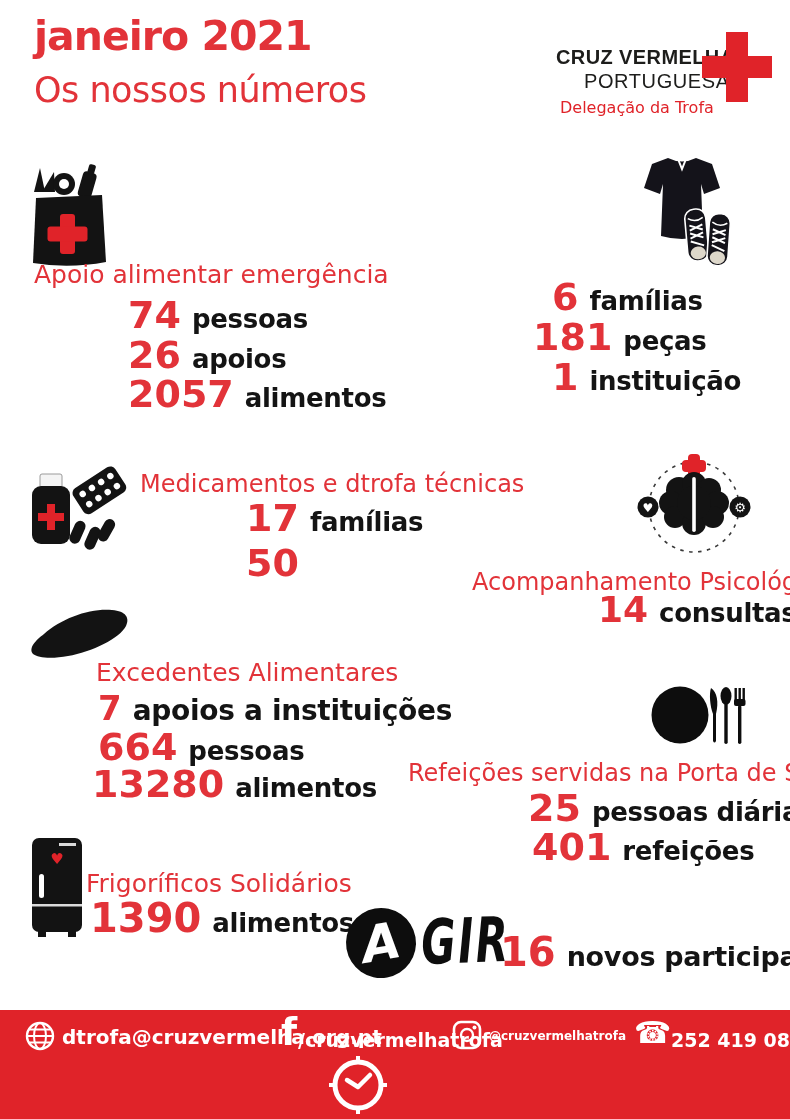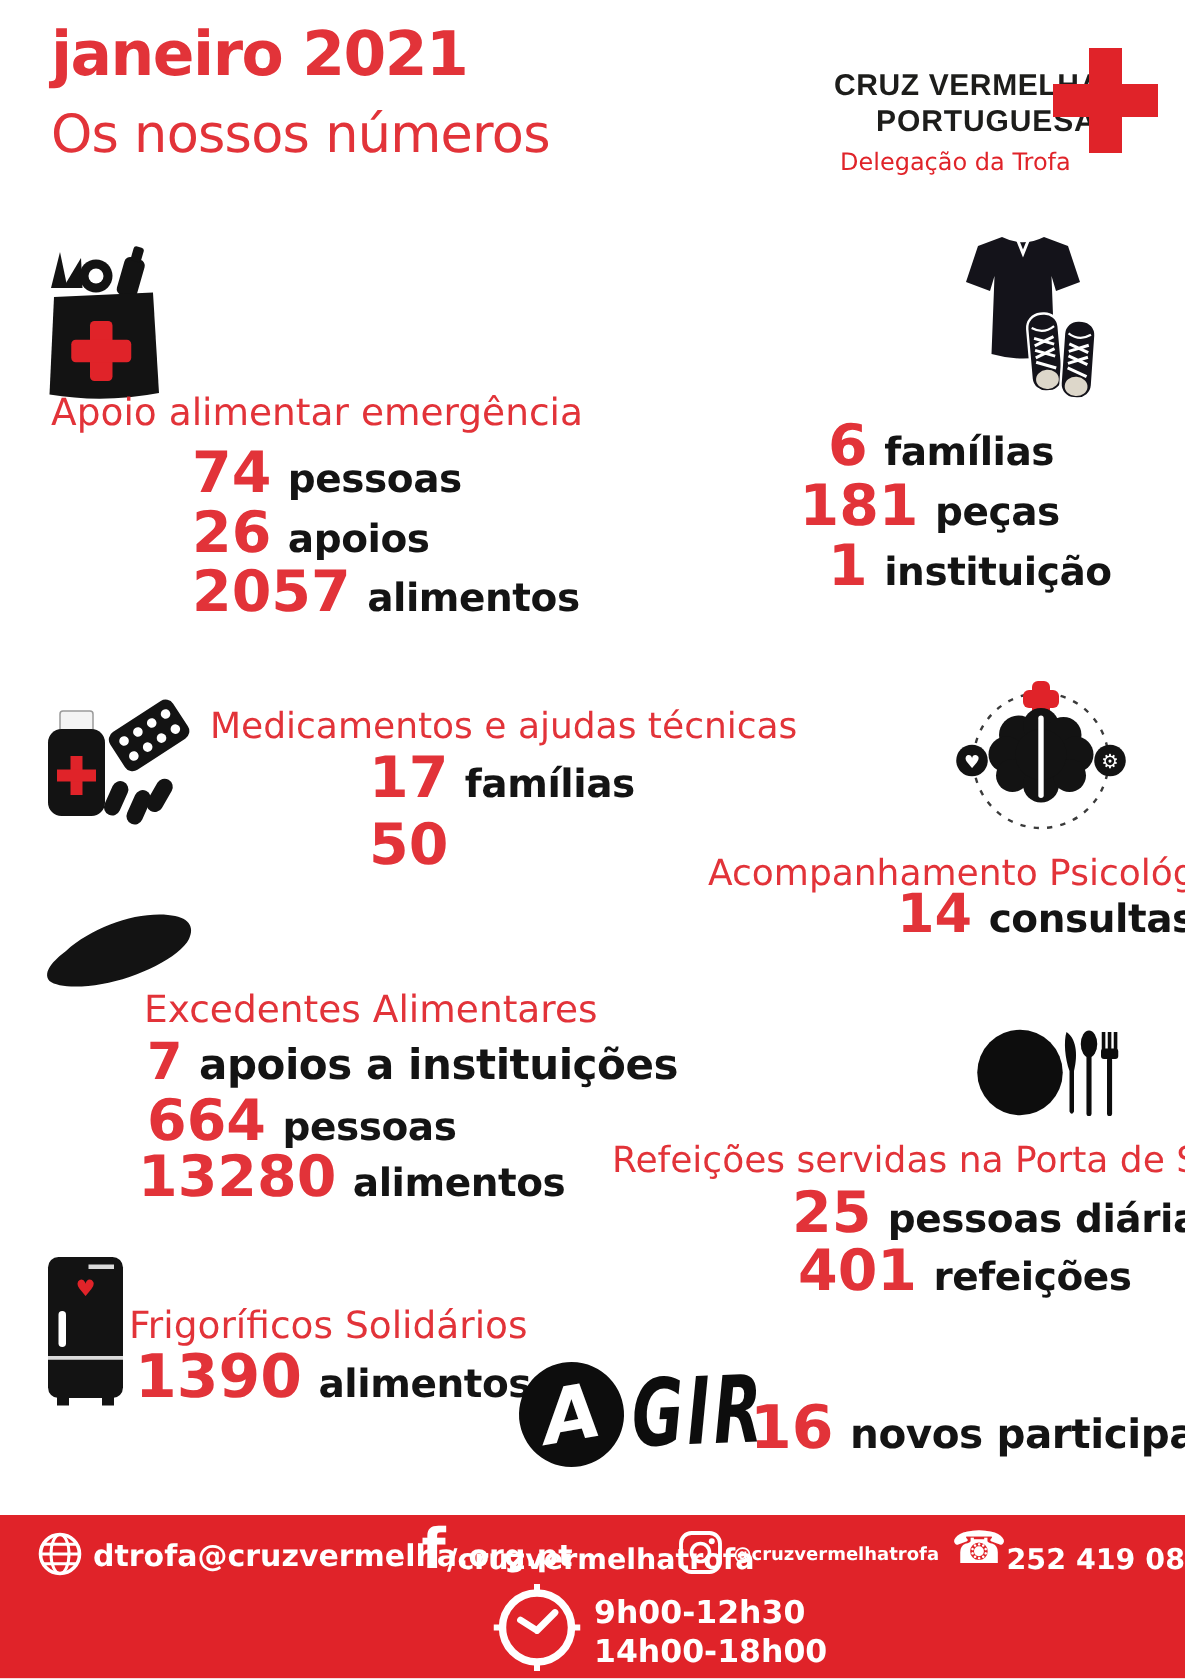--- a/index.html
+++ b/index.html
@@ -7,21 +7,21 @@
     position:relative; width:790px; height:1119px; background:#ffffff;
     font-family:"DejaVu Sans","Liberation Sans",sans-serif; overflow:hidden;
     margin:0 auto;
   }
   .abs { position:absolute; }
   
   .h-title { left:34px; top:12px; font-size:41px; font-weight:bold; color:#e23339; letter-spacing:-1px; }
   .h-sub   { left:34px; top:70px; font-size:35px; color:#e23339; letter-spacing:-0.5px; }
   .h-sub .bold { font-weight:normal; }
   .logo-l1 { left:556px; top:46px;  font-size:20px; font-weight:bold; color:#1d1d1b; letter-spacing:0.4px; font-family:"Liberation Sans",sans-serif;}
-  .logo-l2 { left:584px; top:70px;  font-size:20px; font-weight:bold; color:#1d1d1b; letter-spacing:0.6px; font-family:"Liberation Sans",sans-serif;}
+  .logo-l2 { left:584px; top:70px;  font-size:20px; font-weight:normal; color:#1d1d1b; letter-spacing:0.6px; font-family:"Liberation Sans",sans-serif;}
   .logo-l3 { left:560px; top:98px;  font-size:16px; font-weight:normal; color:#e02329; }
   
   .sec-label { position:absolute; font-size:25px; color:#e23339; white-space:nowrap; }
   .stat-row  { position:absolute; display:flex; align-items:baseline; gap:11px; white-space:nowrap; }
   .stat-value{ font-size:38px; font-weight:bold; color:#e23339; line-height:1; }
   .stat-unit { font-size:26px; font-weight:bold; color:#141414; line-height:1; letter-spacing:-0.3px; }
   
   .agir-circle { position:absolute; left:346px; top:908px; width:70px; height:70px; border-radius:50%;
     background:#0d0d0d; color:#fff; display:flex; align-items:center; justify-content:center;
     font-size:50px; font-weight:bold; font-style:italic; transform:rotate(-10deg); }
@@ -125,21 +125,21 @@
         <circle cx="88" cy="39" r="3.2" fill="#fff"></circle>
     </g>
     <rect x="12" y="16" width="22" height="14" rx="2" fill="#f4f4f4" stroke="#9a9a9a"></rect>
     <rect x="4" y="28" width="38" height="58" rx="9" fill="#131313"></rect>
     <rect x="19" y="46" width="8" height="26" fill="#e02329"></rect>
     <rect x="10" y="55" width="26" height="8" fill="#e02329"></rect>
     <rect x="44" y="62" width="11" height="24" rx="5.5" transform="rotate(24 49 74)" fill="#131313"></rect>
     <rect x="59" y="68" width="11" height="24" rx="5.5" transform="rotate(24 64 80)" fill="#131313"></rect>
     <rect x="73" y="60" width="11" height="24" rx="5.5" transform="rotate(30 78 72)" fill="#131313"></rect>
   </svg>
-  <div class="sec-label" style="left:140px;top:470px;font-size:24px">Medicamentos e ajudas técnicas</div>
+  <div class="sec-label" style="left:140px;top:470px;font-size:24px">Medicamentos e dtrofa técnicas</div>
   <div class="stat-row" style="left:246px;top:499px">
     <span class="stat-value">17</span>
     <span class="stat-unit">famílias</span>
   </div>
   <div class="stat-row" style="left:246px;top:544px">
     <span class="stat-value">50</span>
   </div>
 
   <svg class="abs" style="left:634px;top:450px" width="120" height="112" viewBox="0 0 120 112">
     <circle cx="60" cy="57" r="45" fill="none" stroke="#3a3a3a" stroke-width="1.6" stroke-dasharray="3.5 5.5"></circle>
@@ -252,18 +252,14 @@
   <div class="abs f-phicon">☎</div>
   <div class="f-text f-ph">252 419 083</div>
   <svg class="abs" style="left:329px;top:1056px" width="58" height="58" viewBox="0 0 58 58">
     <circle cx="29" cy="29" r="23" fill="none" stroke="#ffffff" stroke-width="5"></circle>
     <rect x="27" y="0" width="4" height="8" fill="#ffffff"></rect>
       <rect x="27" y="50" width="4" height="8" fill="#ffffff"></rect>
     <rect x="0" y="27" width="8" height="4" fill="#ffffff"></rect>
       <rect x="50" y="27" width="8" height="4" fill="#ffffff"></rect>
     <path d="M29 31 L18 24 M29 31 L41 19" stroke="#ffffff" stroke-width="4.5" stroke-linecap="round" fill="none"></path>
   </svg>
-  <div class="abs f-hours">
-    <div>9h00-12h30</div>
-    <div>14h00-18h00</div>
-  </div>
 
 </div>
 
 </body></html>

